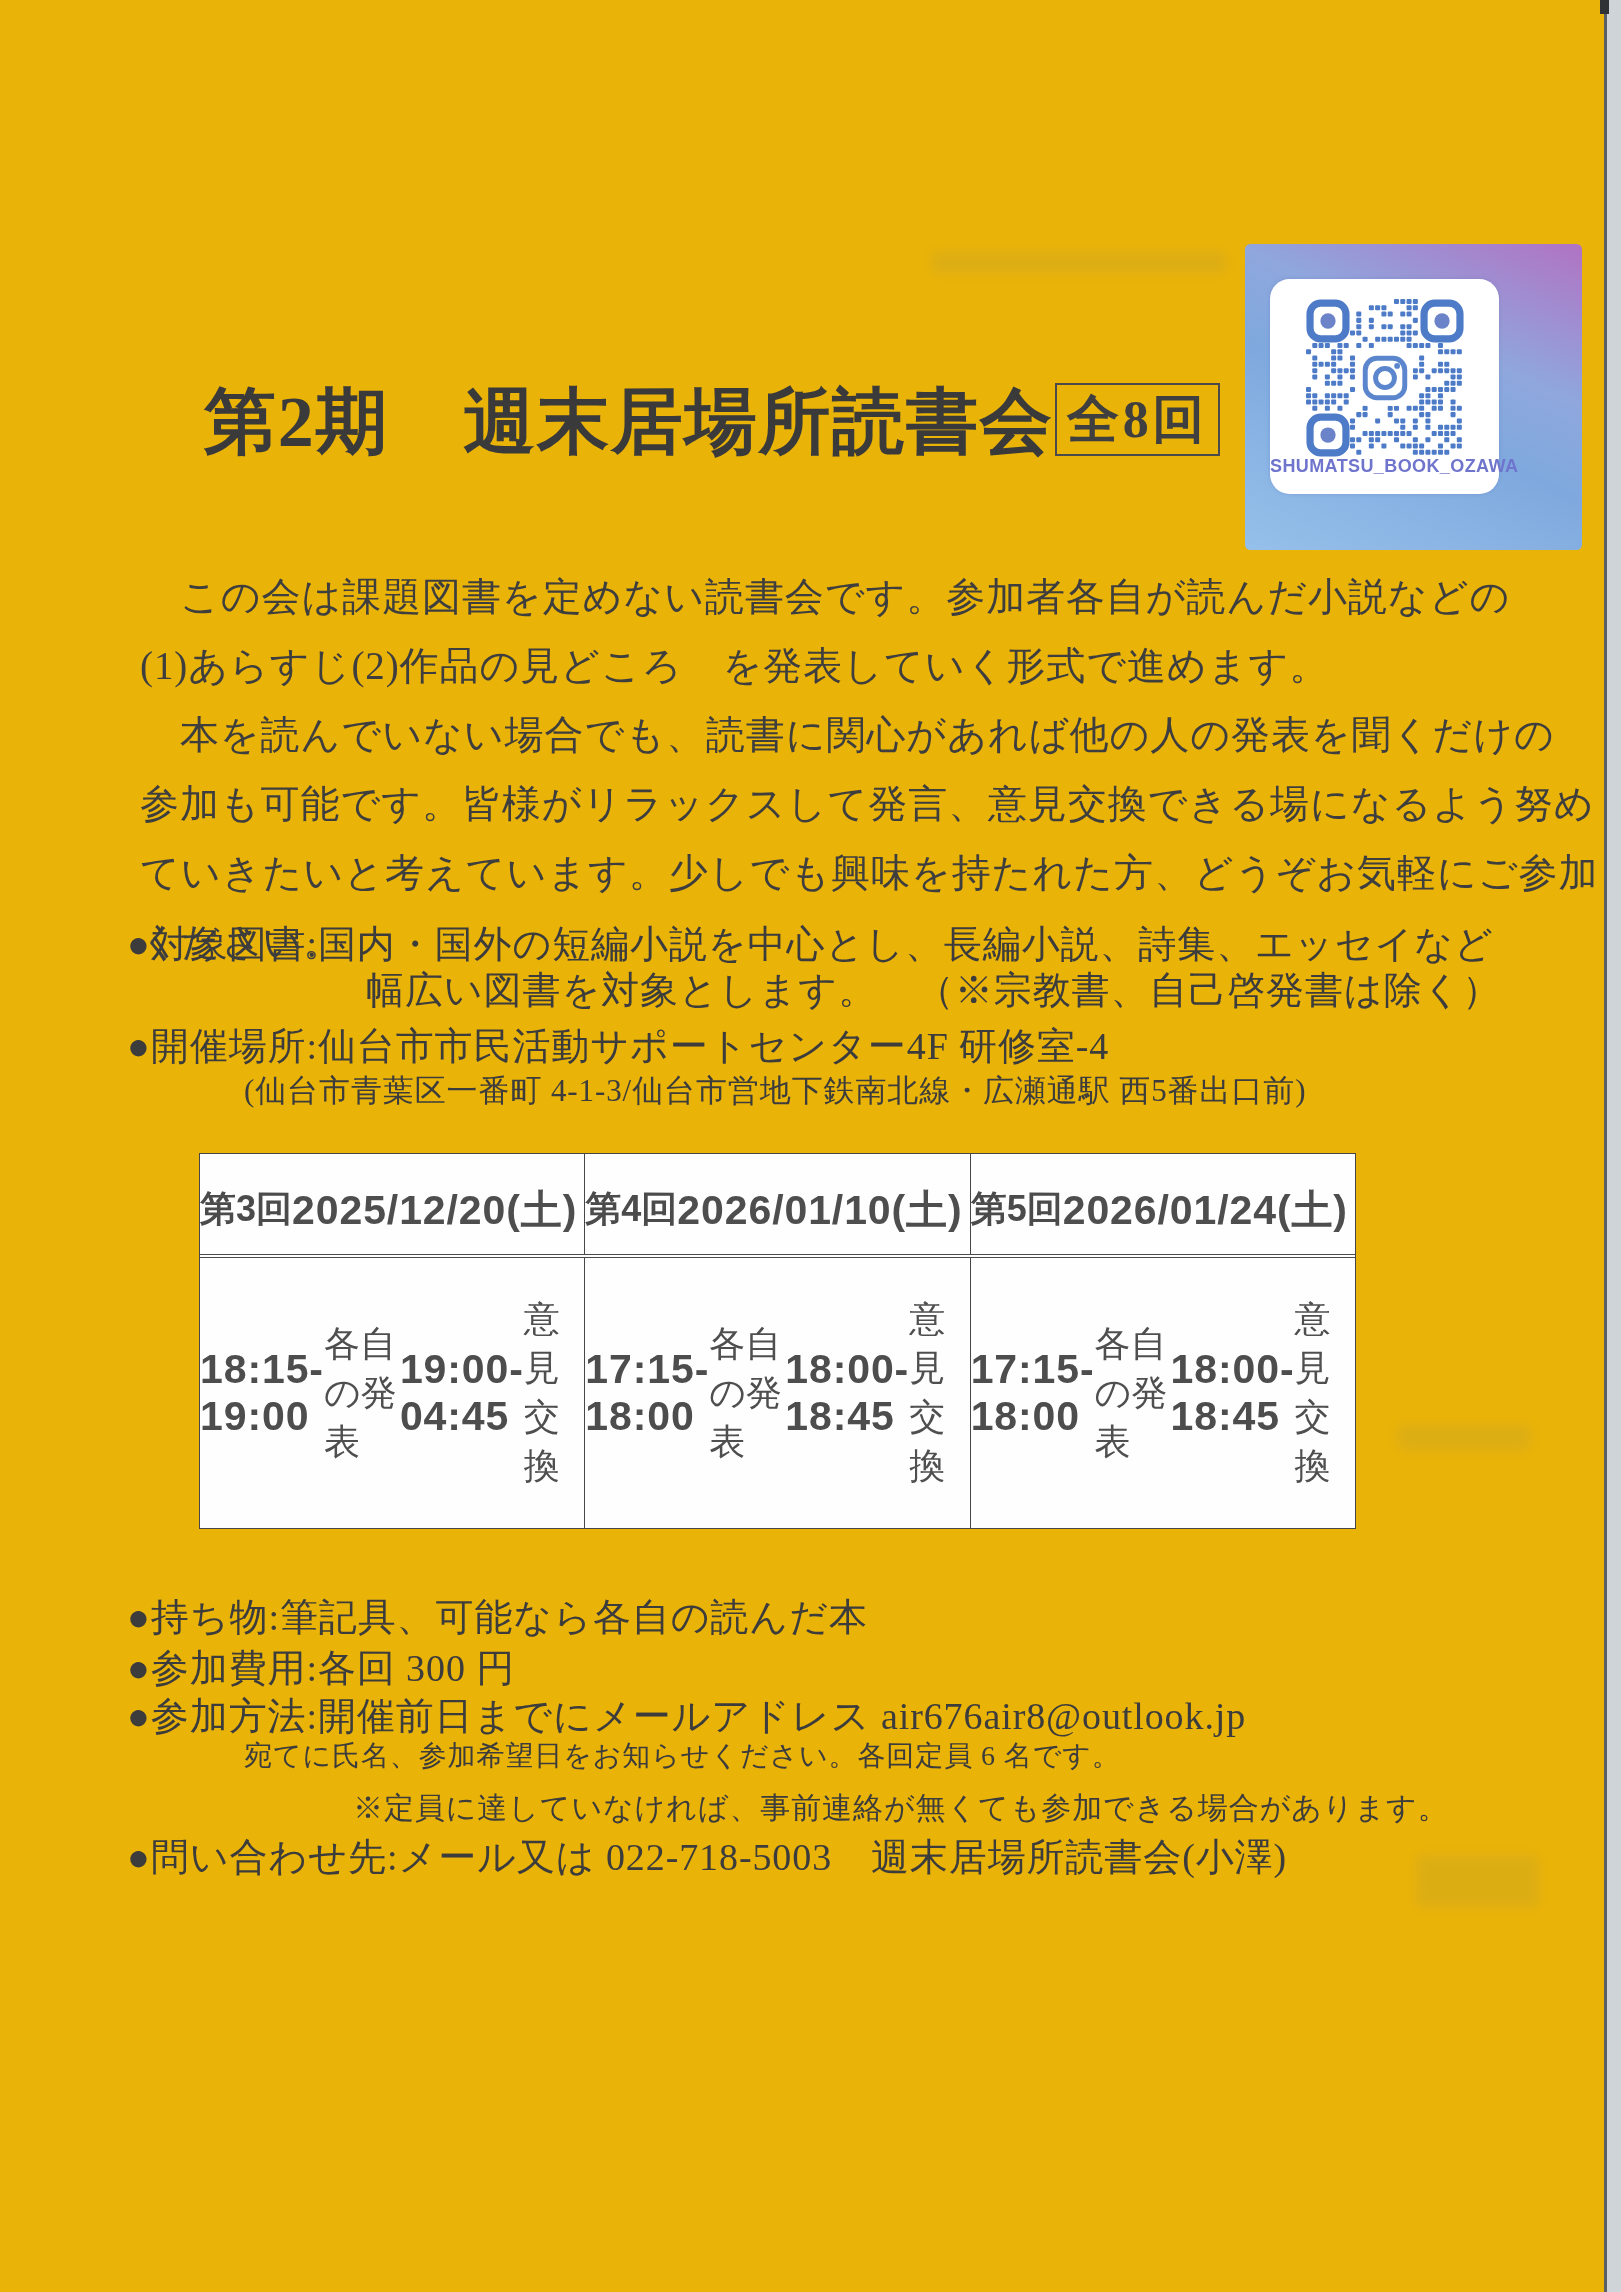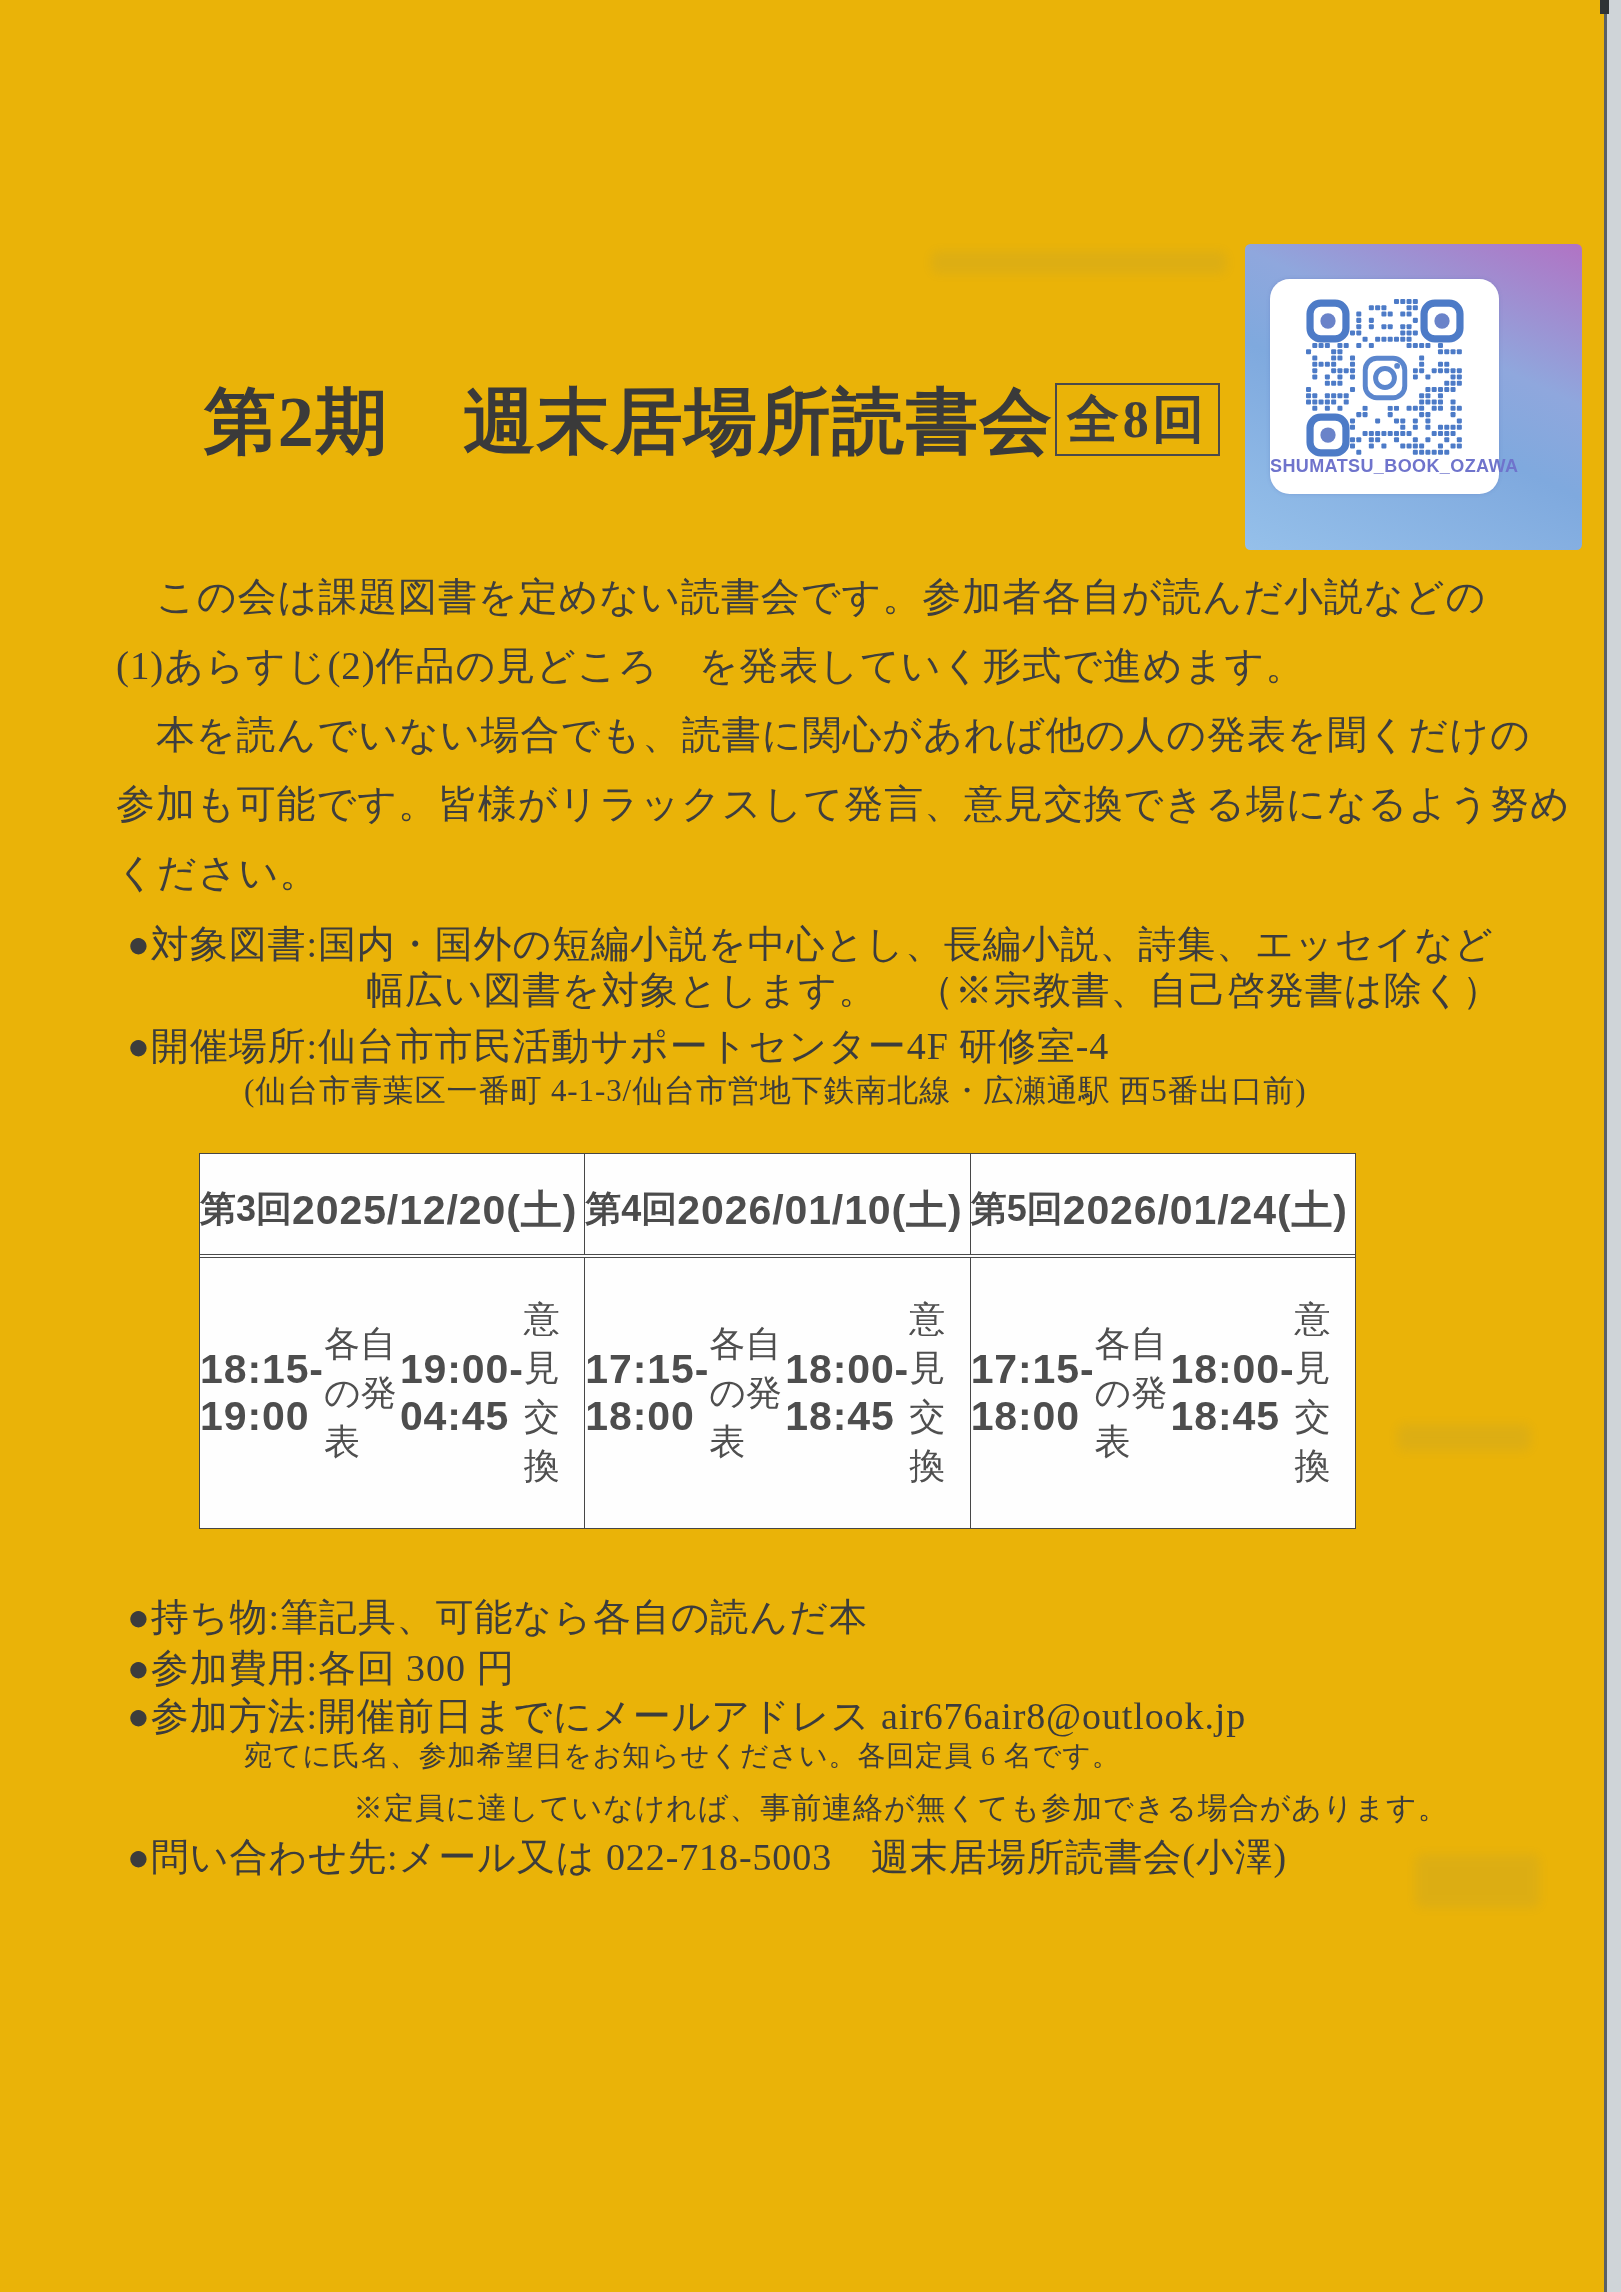--- a/index.html
+++ b/index.html
@@ -28,21 +28,21 @@
     width:165px;height:73px;
     border:2.7px solid #4a4a4a;
     display:flex;align-items:center;justify-content:center;
     font-size:52px;font-weight:bold;color:#3f3f3f;
     letter-spacing:3.6px;
     box-sizing:border-box;
   }
 
   
   .intro{
-    left:116px;top:562px;width:1308px;
+    left:140px;top:562px;width:1308px;
     font-size:39px;line-height:69px;color:#3e3e3e;
     letter-spacing:0.9px;
   }
   .intro div{white-space:nowrap;}
 
   
   .detail-line{white-space:nowrap;color:#3c3c3c;letter-spacing:0.9px;}
 
   
   .schedule{
@@ -309,20 +309,21 @@
         </svg>
       <div class="qr-caption">SHUMATSU_BOOK_OZAWA</div>
     </div>
   </div>
 
   <div class="abs intro serif">
     <div>　この会は課題図書を定めない読書会です。参加者各自が読んだ小説などの</div>
     <div>(1)あらすじ(2)作品の見どころ　を発表していく形式で進めます。</div>
     <div>　本を読んでいない場合でも、読書に関心があれば他の人の発表を聞くだけの</div>
     <div>参加も可能です。皆様がリラックスして発言、意見交換できる場になるよう努め</div>
+    <div>ていきたいと考えています。少しでも興味を持たれた方、どうぞお気軽にご参加</div>
     <div>ください。</div>
   </div>
 
   <div class="abs detail-line serif" style="left:127px;top:919px;font-size:38px;">●対象図書:国内・国外の短編小説を中心とし、長編小説、詩集、エッセイなど</div>
   <div class="abs detail-line serif" style="left:351px;top:965px;font-size:38px;margin-left:15px;">幅広い図書を対象とします。　（※宗教書、自己啓発書は除く）</div>
   <div class="abs detail-line serif" style="left:127px;top:1021px;font-size:38px;">●開催場所:仙台市市民活動サポートセンター4F 研修室-4</div>
   <div class="abs detail-line serif" style="left:244px;top:1070px;font-size:31px;">(仙台市青葉区一番町 4-1-3/仙台市営地下鉄南北線・広瀬通駅 西5番出口前)</div>
   <div class="abs detail-line serif" style="left:127px;top:1592px;font-size:38px;">●持ち物:筆記具、可能なら各自の読んだ本</div>
   <div class="abs detail-line serif" style="left:127px;top:1643px;font-size:38px;">●参加費用:各回 300 円</div>
   <div class="abs detail-line serif" style="left:127px;top:1691px;font-size:38px;">●参加方法:開催前日までにメールアドレス air676air8@outlook.jp</div>

